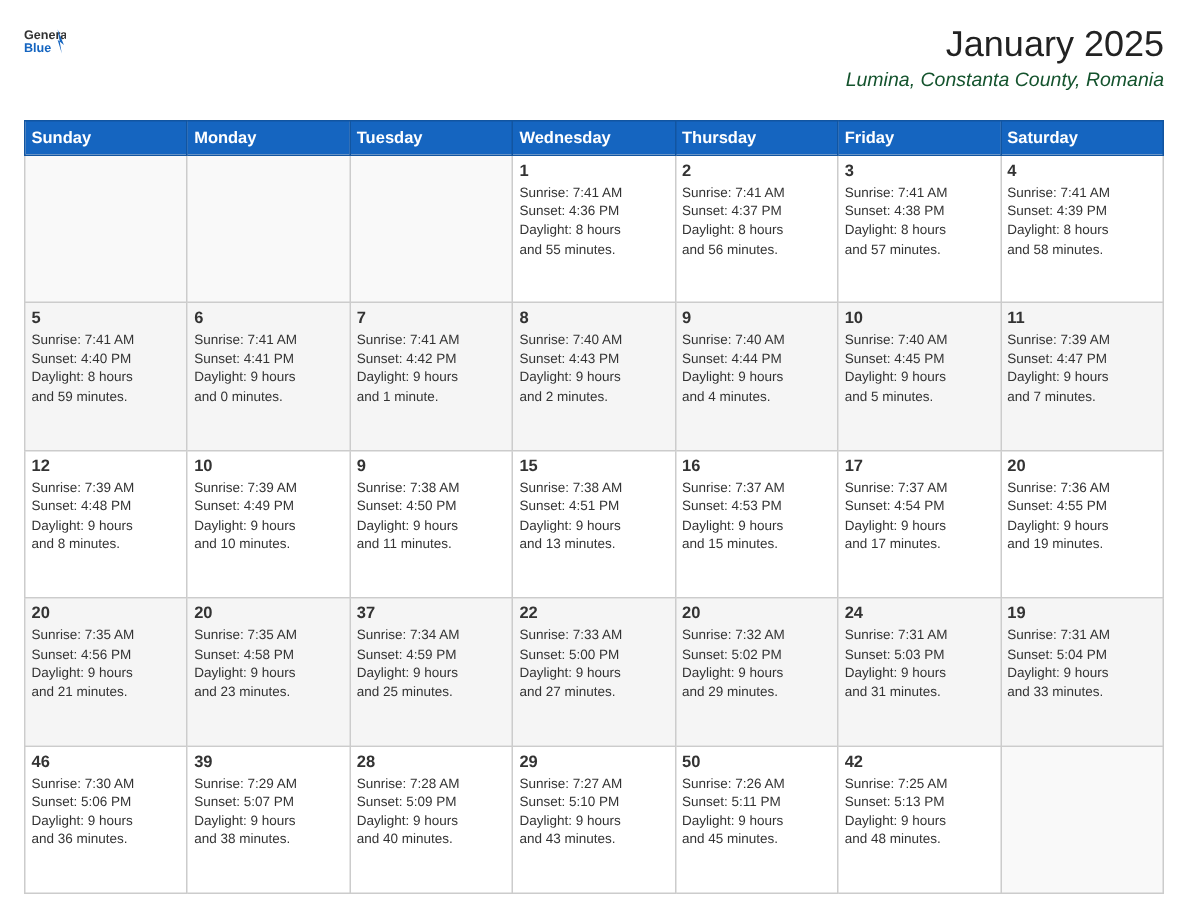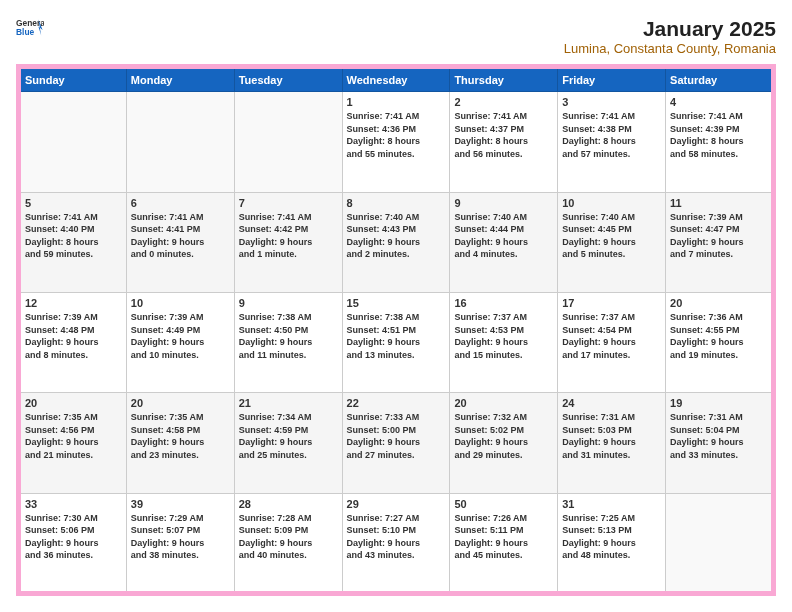--- a/index.html
+++ b/index.html
@@ -29,35 +29,37 @@
       gap: 4px;
     }
     .logo-icon {
       width: 28px;
       height: 28px;
     }
     .title-section {
       text-align: right;
     }
     .month-title {
-      font-size: 21px;
-      font-weight: bold;
+      font-size: 24px;
+      font-weight: normal;
       color: #222;
       line-height: 1.2;
     }
     .subtitle {
       font-size: 13px;
-      color: #a16207;
+      color: #14532d;
+      font-style: italic;
     }
     .calendar {
       flex: 1;
-      border: 5px solid #f9a8d4;
+      border: 1px solid #f9a8d4;
       border-collapse: collapse;
       width: 100%;
       table-layout: fixed;
+      margin-top: 12px;
     }
     .calendar th {
       background: #1565c0;
       color: #fff;
       font-size: 11px;
       font-weight: bold;
       padding: 5px 4px;
       text-align: left;
       border: 1px solid #1255a0;
     }
@@ -75,21 +77,20 @@
     }
     .day-number {
       font-size: 11px;
       font-weight: bold;
       display: block;
       margin-bottom: 2px;
     }
     .day-info {
       line-height: 1.4;
       font-size: 9px;
-      font-weight: bold;
     }
     .empty-cell {
       background: #f9f9f9 !important;
     }
   </style>
 </head>
 <body>
 
 <div class="page">
   <div class="header">
@@ -203,21 +204,21 @@
         <tr>
           <td>
             <span class="day-number">20</span>
             <div class="day-info">Sunrise: 7:35 AM<br>Sunset: 4:56 PM<br>Daylight: 9 hours<br>and 21 minutes.</div>
           </td>
           <td>
             <span class="day-number">20</span>
             <div class="day-info">Sunrise: 7:35 AM<br>Sunset: 4:58 PM<br>Daylight: 9 hours<br>and 23 minutes.</div>
           </td>
           <td>
-            <span class="day-number">21</span>
+            <span class="day-number">37</span>
             <div class="day-info">Sunrise: 7:34 AM<br>Sunset: 4:59 PM<br>Daylight: 9 hours<br>and 25 minutes.</div>
           </td>
           <td>
             <span class="day-number">22</span>
             <div class="day-info">Sunrise: 7:33 AM<br>Sunset: 5:00 PM<br>Daylight: 9 hours<br>and 27 minutes.</div>
           </td>
           <td>
             <span class="day-number">20</span>
             <div class="day-info">Sunrise: 7:32 AM<br>Sunset: 5:02 PM<br>Daylight: 9 hours<br>and 29 minutes.</div>
           </td>
@@ -225,40 +226,40 @@
             <span class="day-number">24</span>
             <div class="day-info">Sunrise: 7:31 AM<br>Sunset: 5:03 PM<br>Daylight: 9 hours<br>and 31 minutes.</div>
           </td>
           <td>
             <span class="day-number">19</span>
             <div class="day-info">Sunrise: 7:31 AM<br>Sunset: 5:04 PM<br>Daylight: 9 hours<br>and 33 minutes.</div>
           </td>
         </tr>
         <tr>
           <td>
-            <span class="day-number">33</span>
+            <span class="day-number">46</span>
             <div class="day-info">Sunrise: 7:30 AM<br>Sunset: 5:06 PM<br>Daylight: 9 hours<br>and 36 minutes.</div>
           </td>
           <td>
             <span class="day-number">39</span>
             <div class="day-info">Sunrise: 7:29 AM<br>Sunset: 5:07 PM<br>Daylight: 9 hours<br>and 38 minutes.</div>
           </td>
           <td>
             <span class="day-number">28</span>
             <div class="day-info">Sunrise: 7:28 AM<br>Sunset: 5:09 PM<br>Daylight: 9 hours<br>and 40 minutes.</div>
           </td>
           <td>
             <span class="day-number">29</span>
             <div class="day-info">Sunrise: 7:27 AM<br>Sunset: 5:10 PM<br>Daylight: 9 hours<br>and 43 minutes.</div>
           </td>
           <td>
             <span class="day-number">50</span>
             <div class="day-info">Sunrise: 7:26 AM<br>Sunset: 5:11 PM<br>Daylight: 9 hours<br>and 45 minutes.</div>
           </td>
           <td>
-            <span class="day-number">31</span>
+            <span class="day-number">42</span>
             <div class="day-info">Sunrise: 7:25 AM<br>Sunset: 5:13 PM<br>Daylight: 9 hours<br>and 48 minutes.</div>
           </td>
           <td class="empty-cell"></td>
         </tr>
       </tbody>
   </table>
 </div>
 
 </body></html>

